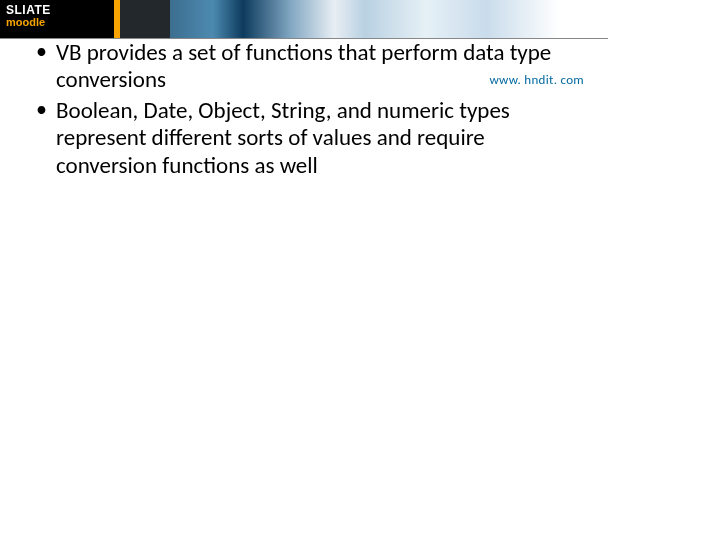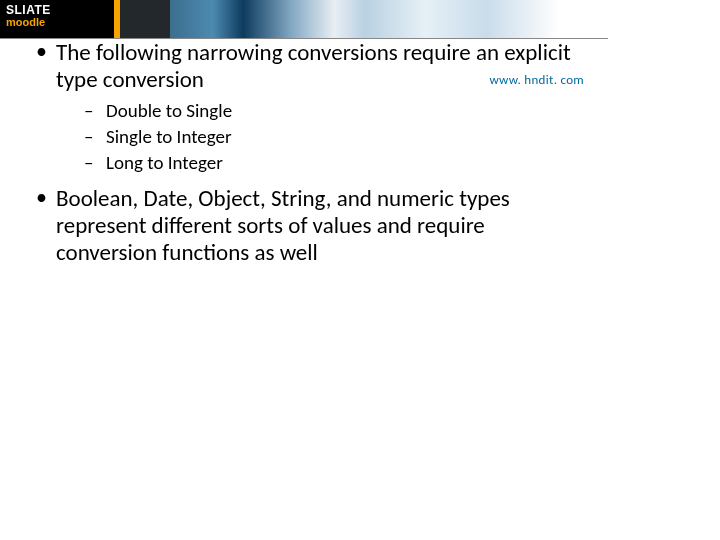--- a/index.html
+++ b/index.html
@@ -125,25 +125,18 @@
       <div class="l1">SLIATE</div>
       <div class="l2">moodle</div>
     </div>
   </div>
 
   <div class="source-url">www. hndit. com</div>
 
 
   <div class="body">
     <ul class="level1">
-      <li>
-        <span>The following narrowing conversions require an explicit type conversion</span>
-        <ul class="level2">
-          <li>Double to Single</li>
-          <li>Single to Integer</li>
-          <li>Long to Integer</li>
-        </ul>
-      </li>
+      <li>VB provides a set of functions that perform data type conversions</li>
       <li>Boolean, Date, Object, String, and numeric types represent different sorts of values and require conversion functions as well</li>
     </ul>
   </div>
 
 </div>
 
 </body></html>

